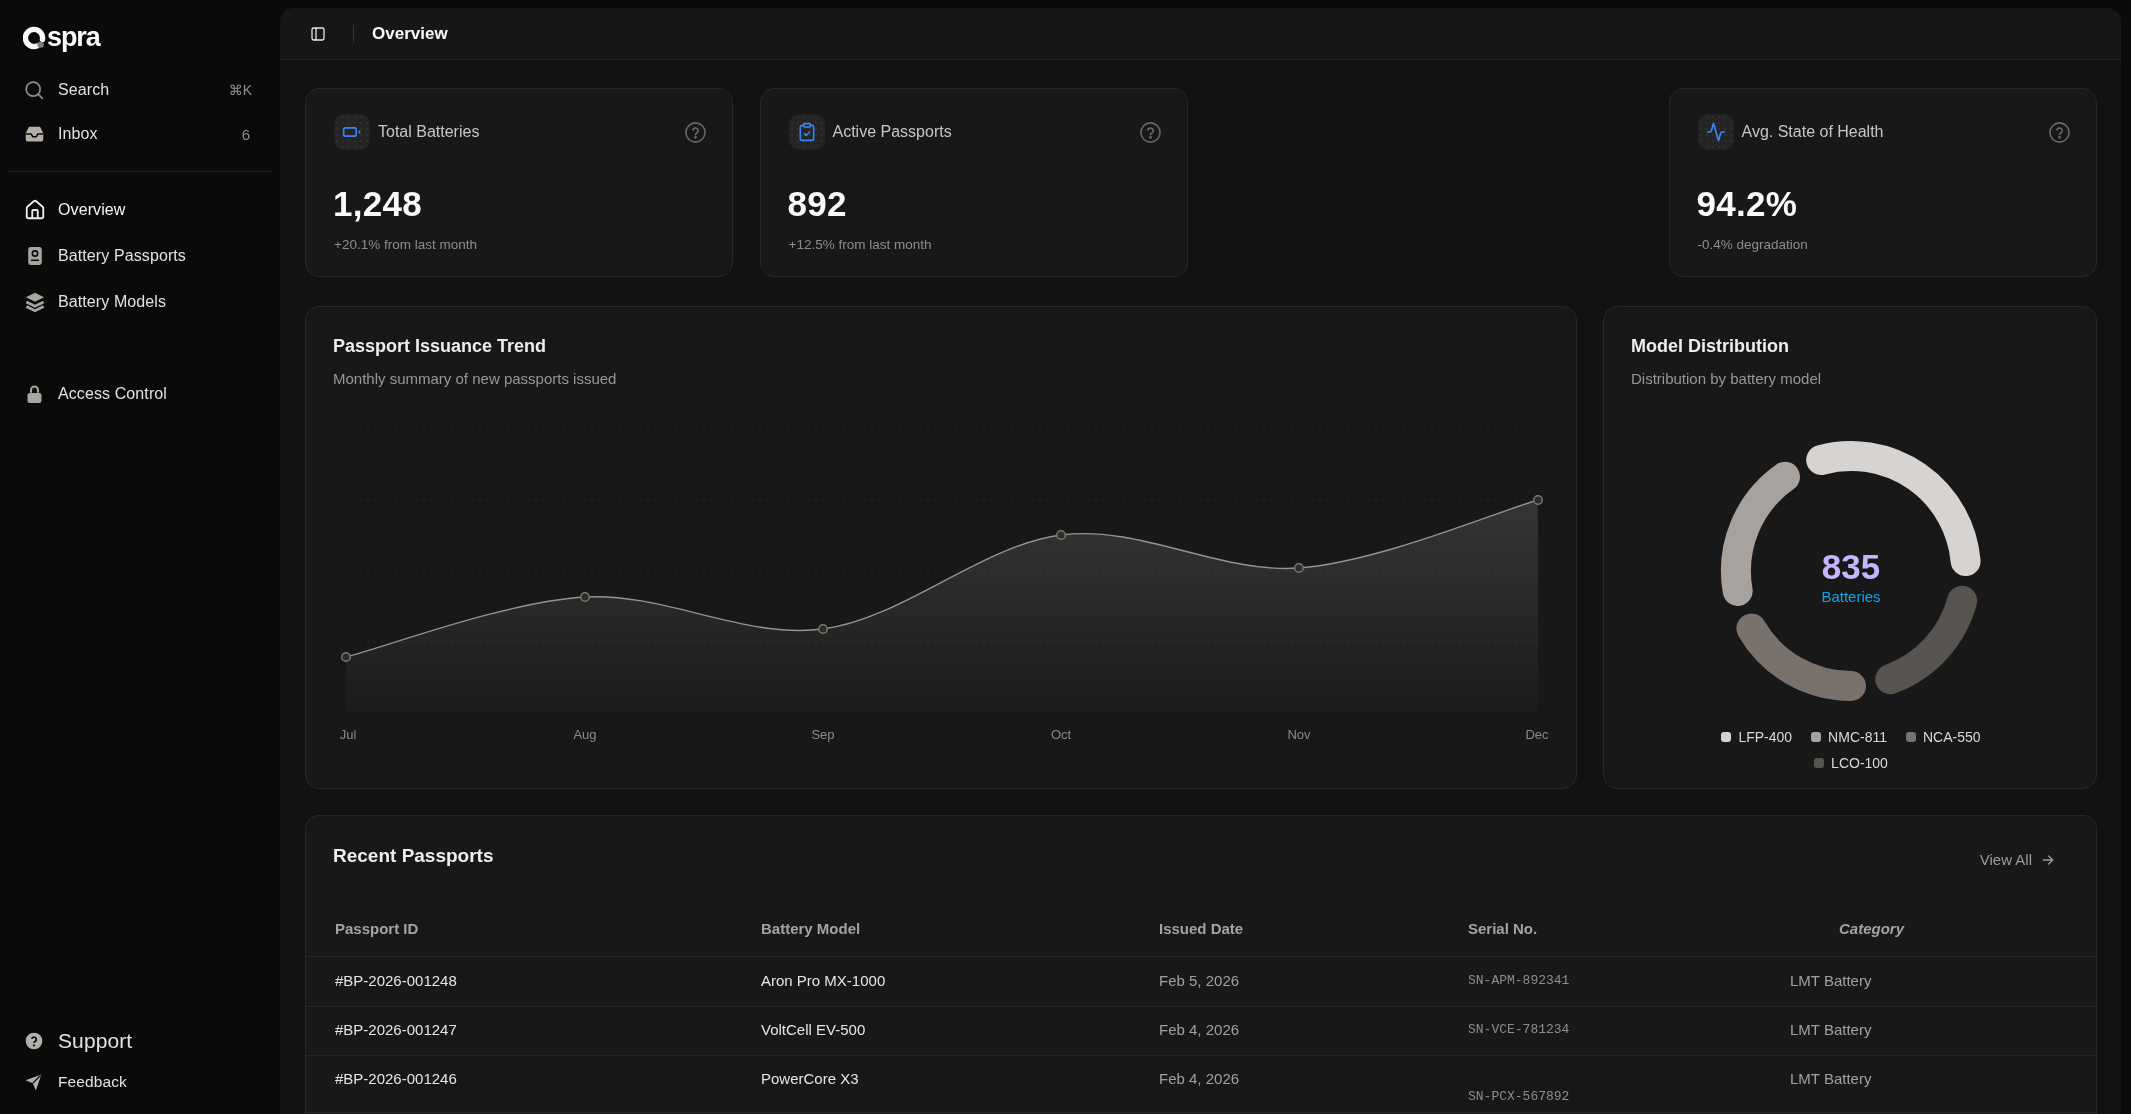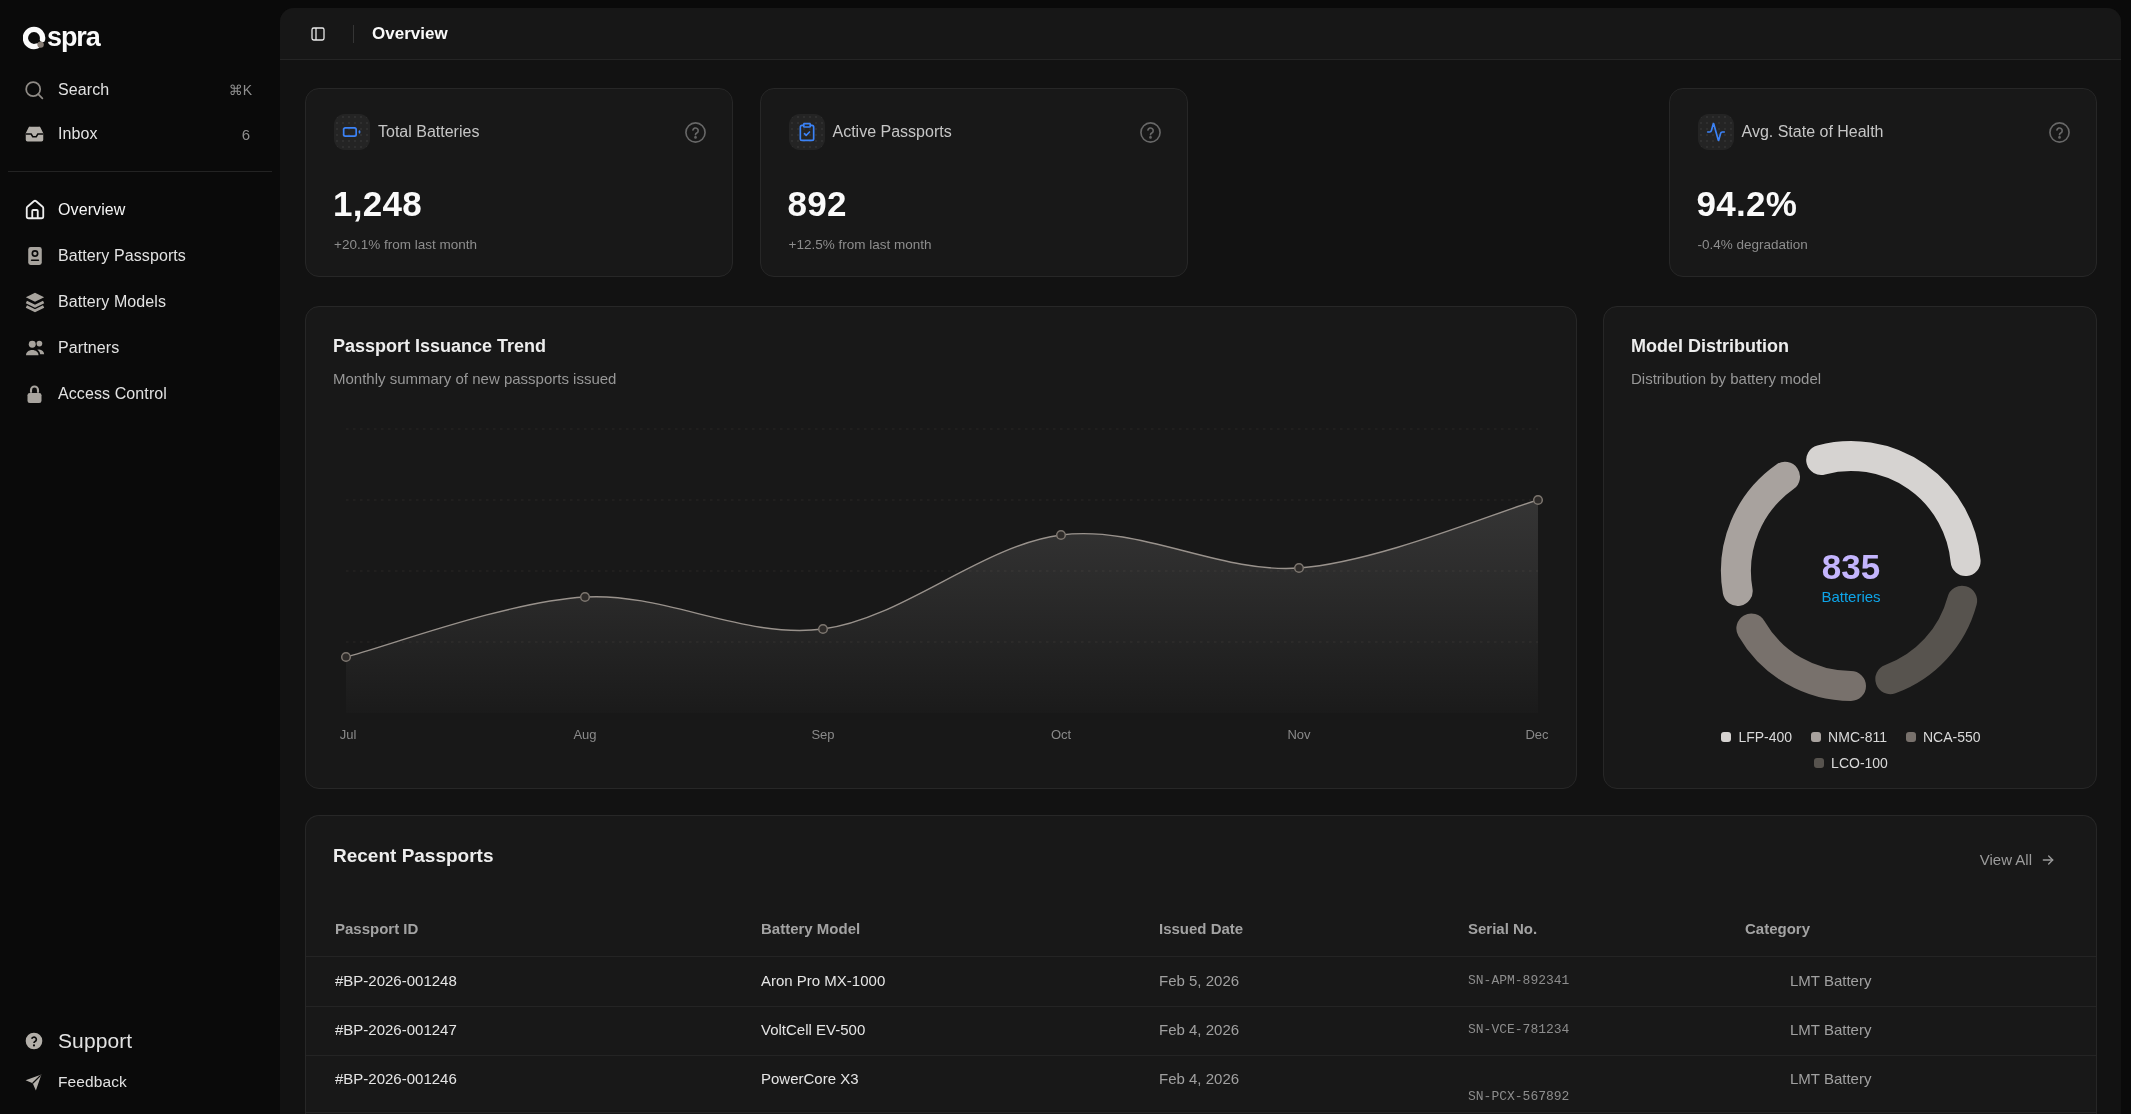--- a/index.html
+++ b/index.html
@@ -80,29 +80,20 @@
       </svg>
     <span class="lbl">Battery Models</span>
   </div>
   <div class="srow" style="top:238px;">
     <svg width="22" height="22" viewBox="0 0 24 24">
         <rect x="4.6" y="2.3" width="14.8" height="19.4" rx="2.6" fill="#a8a49e"></rect>
         <circle cx="12" cy="9.3" r="2.9" fill="none" stroke="#0a0a0a" stroke-width="1.8"></circle>
         <path d="M8.3 16.6h7.4" stroke="#0a0a0a" stroke-width="1.8" stroke-linecap="round"></path>
       </svg>
     <span class="lbl">Battery Passports</span>
-  </div>
-  <div class="srow" style="top:330px;">
-    <svg width="22" height="22" viewBox="0 0 24 24" fill="#a8a49e">
-        <circle cx="9" cy="7.8" r="3.8"></circle>
-        <path d="M2.2 19.8c0-3.4 3-5.7 6.8-5.7s6.8 2.3 6.8 5.7z"></path>
-        <circle cx="16.8" cy="7.2" r="3.1"></circle>
-        <path d="M16.4 13.5c3.3.3 5.6 2.4 5.6 5.4h-4.3c-.3-2.3-1.5-4-3.3-4.9z"></path>
-      </svg>
-    <span class="lbl">Partners</span>
   </div>
   <div class="srow" style="top:376px;">
     <svg width="21" height="21" viewBox="0 0 24 24">
         <rect x="4" y="10.3" width="16" height="11.4" rx="2.6" fill="#a8a49e"></rect>
         <path d="M8 10V6.8a4 4 0 0 1 8 0V10" fill="none" stroke="#a8a49e" stroke-width="2.4"></path>
       </svg>
     <span class="lbl">Access Control</span>
   </div>
 
   <div class="srow" style="top:1023px;">
@@ -245,21 +236,21 @@
     <div class="abs" style="right:40px; top:35px; font-size:15px; color:#9b9b9b; display:flex; align-items:center; gap:8px;">View All
       <svg width="16" height="16" viewBox="0 0 24 24" fill="none" stroke="#9b9b9b" stroke-width="2" stroke-linecap="round" stroke-linejoin="round">
           <path d="M5 12h14"></path>
           <path d="m13 6 6 6-6 6"></path>
         </svg>
     </div>
     <div class="th" style="left:29px; top:104px;">Passport ID</div>
     <div class="th" style="left:455px; top:104px;">Battery Model</div>
     <div class="th" style="left:853px; top:104px;">Issued Date</div>
     <div class="th" style="left:1162px; top:104px;">Serial No.</div>
-    <div class="th" style="left:1439px; top:104px;">Category</div>
+    <div class="th" style="left:1533px; top:104px;font-style:italic;">Category</div>
     <div class="hline" style="top:140px;"></div>
     <div class="td" style="left:29px; top:156px;">#BP-2026-001248</div>
     <div class="td" style="left:455px; top:156px;">Aron Pro MX-1000</div>
     <div class="tdg" style="left:853px; top:156px;">Feb 5, 2026</div>
     <div class="tdm" style="left:1162px; top:157px;">SN-APM-892341</div>
     <div class="tdg" style="left:1484px; top:156px;">LMT Battery</div>
     <div class="hline" style="top:190px;"></div>
     <div class="td" style="left:29px; top:205px;">#BP-2026-001247</div>
     <div class="td" style="left:455px; top:205px;">VoltCell EV-500</div>
     <div class="tdg" style="left:853px; top:205px;">Feb 4, 2026</div>

